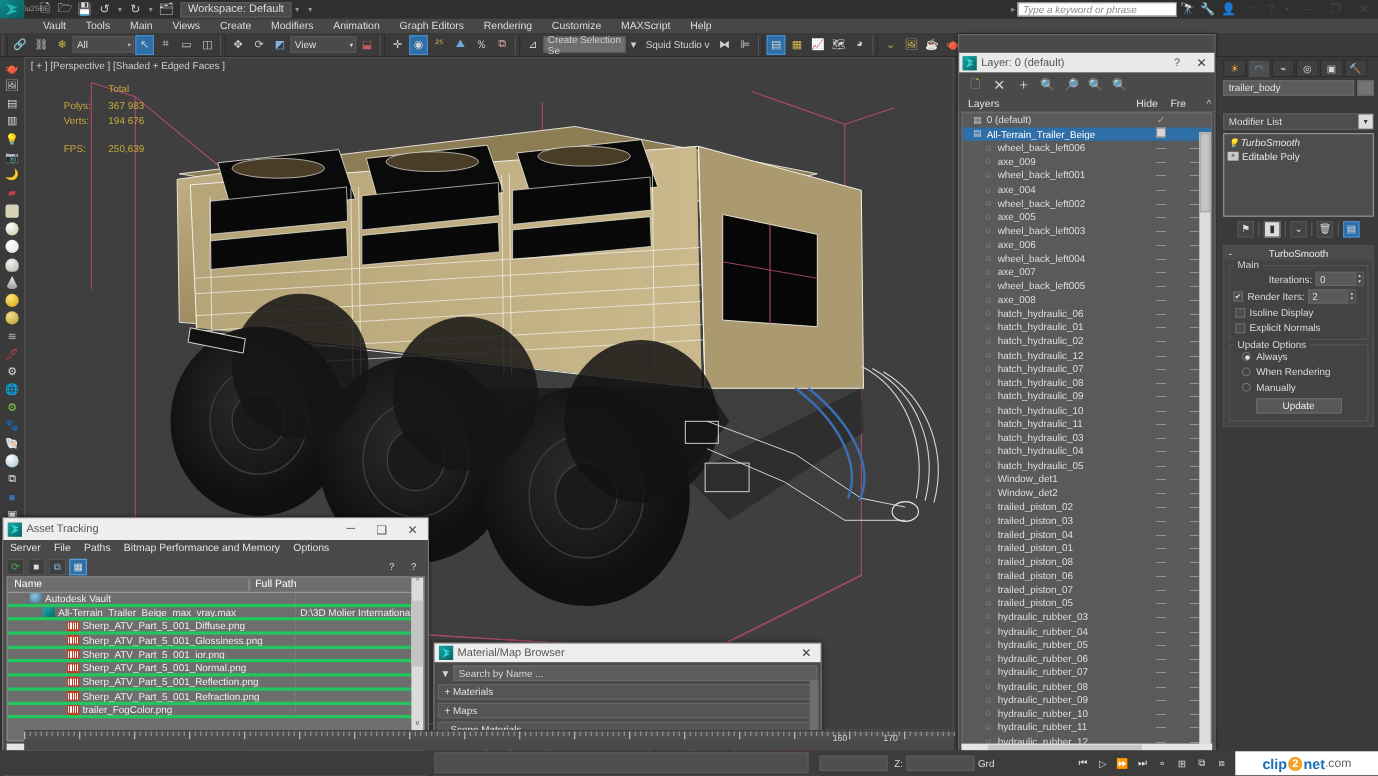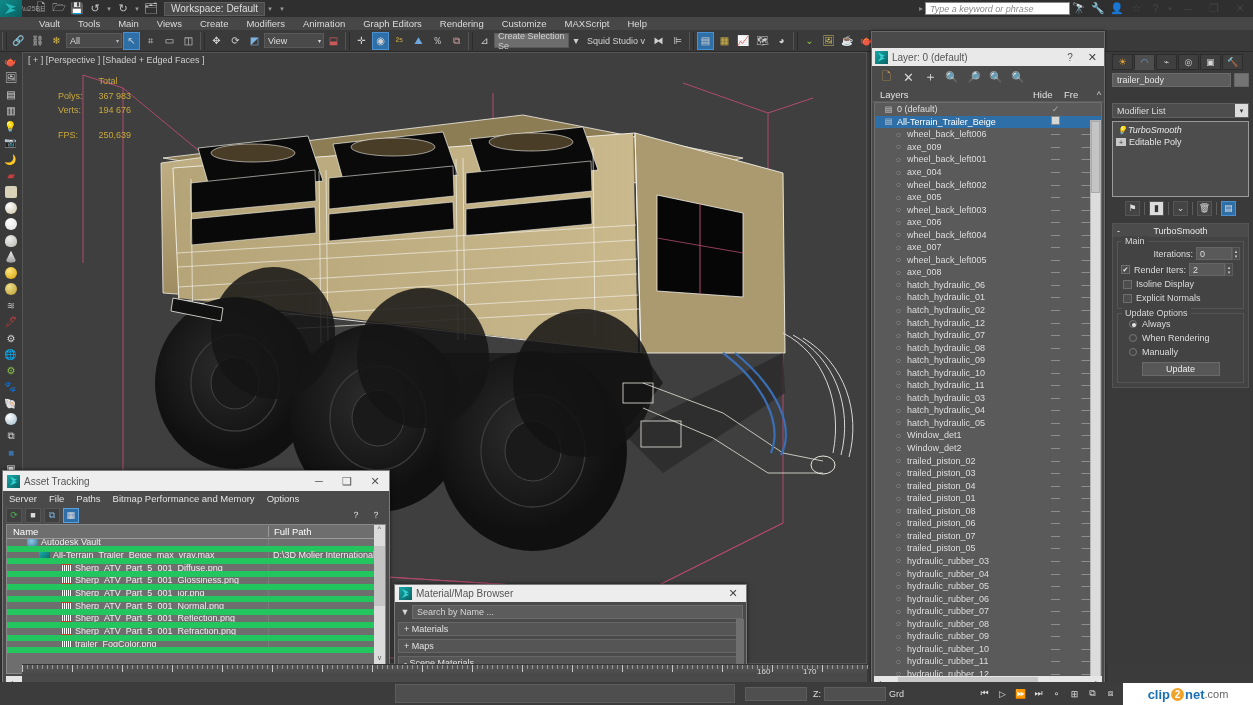--- a/index.html
+++ b/index.html
@@ -181,24 +181,24 @@
   .as-tools { height:18px; display:flex; align-items:center; padding-left:3px; gap:3px;
     background:#4a4a4a;}
   .ast { width:16px; height:15px; display:flex; align-items:center; justify-content:center;
     font-size:9px; color:#ddd; background:#3f3f3f; border:1px solid #555;}
   .ast.act{ background:#2f6fa8; border-color:#5aa0dc;}
   .as-help { margin-left:auto; display:flex; gap:4px; padding-right:5px;}
   .as-grid { margin:0 3px; height:150px; background:#6e6e6e; border:1px solid #8a8a8a;
     overflow:hidden; position:relative;}
   .ag-head { height:14px; background:#6e6e6e; display:flex; align-items:center;
     font-size:9.5px; color:#fff; border-bottom:1px solid #9a9a9a;}
-  .ag-head .n { width:262px; padding-left:6px; border-right:1px solid #9a9a9a;}
+  .ag-head .n { width:220px; padding-left:6px; border-right:1px solid #9a9a9a;}
   .ag-head .p { flex:1; padding-left:5px; }
   .agrow { height:12.7px; display:flex; align-items:center; font-size:9px; color:#efefef;
-    border-bottom:6px solid #22c55e;}
+    border-bottom:3px solid #22c55e;}
   .agrow .n { width:262px; display:flex; align-items:center; border-right:1px solid #7b7b7b;
     height:100%; white-space:nowrap; overflow:hidden;}
   .agrow .p { flex:1; padding-left:4px; white-space:nowrap; overflow:hidden; font-size:9px;}
   .fic { width:11px; height:9px; margin-right:3px; flex:none;}
   .fic.png { background:#c23b22; position:relative;}
   .fic.png::after{content:""; position:absolute; left:1px; top:1.5px; right:1px; bottom:1.5px;
     background:repeating-linear-gradient(90deg,#fff 0 1px,#c23b22 1px 2px);}
   .fic.vault { background:radial-gradient(circle at 40% 35%,#8fc6e8,#35708f); border-radius:2px;}
   .fic.max { background:linear-gradient(135deg,#19b0b0,#0b6464);}
   .fic.maps { background:#3faa2f; clip-path:polygon(0 30%,40% 30%,48% 15%,100% 15%,100% 100%,0 100%);}

